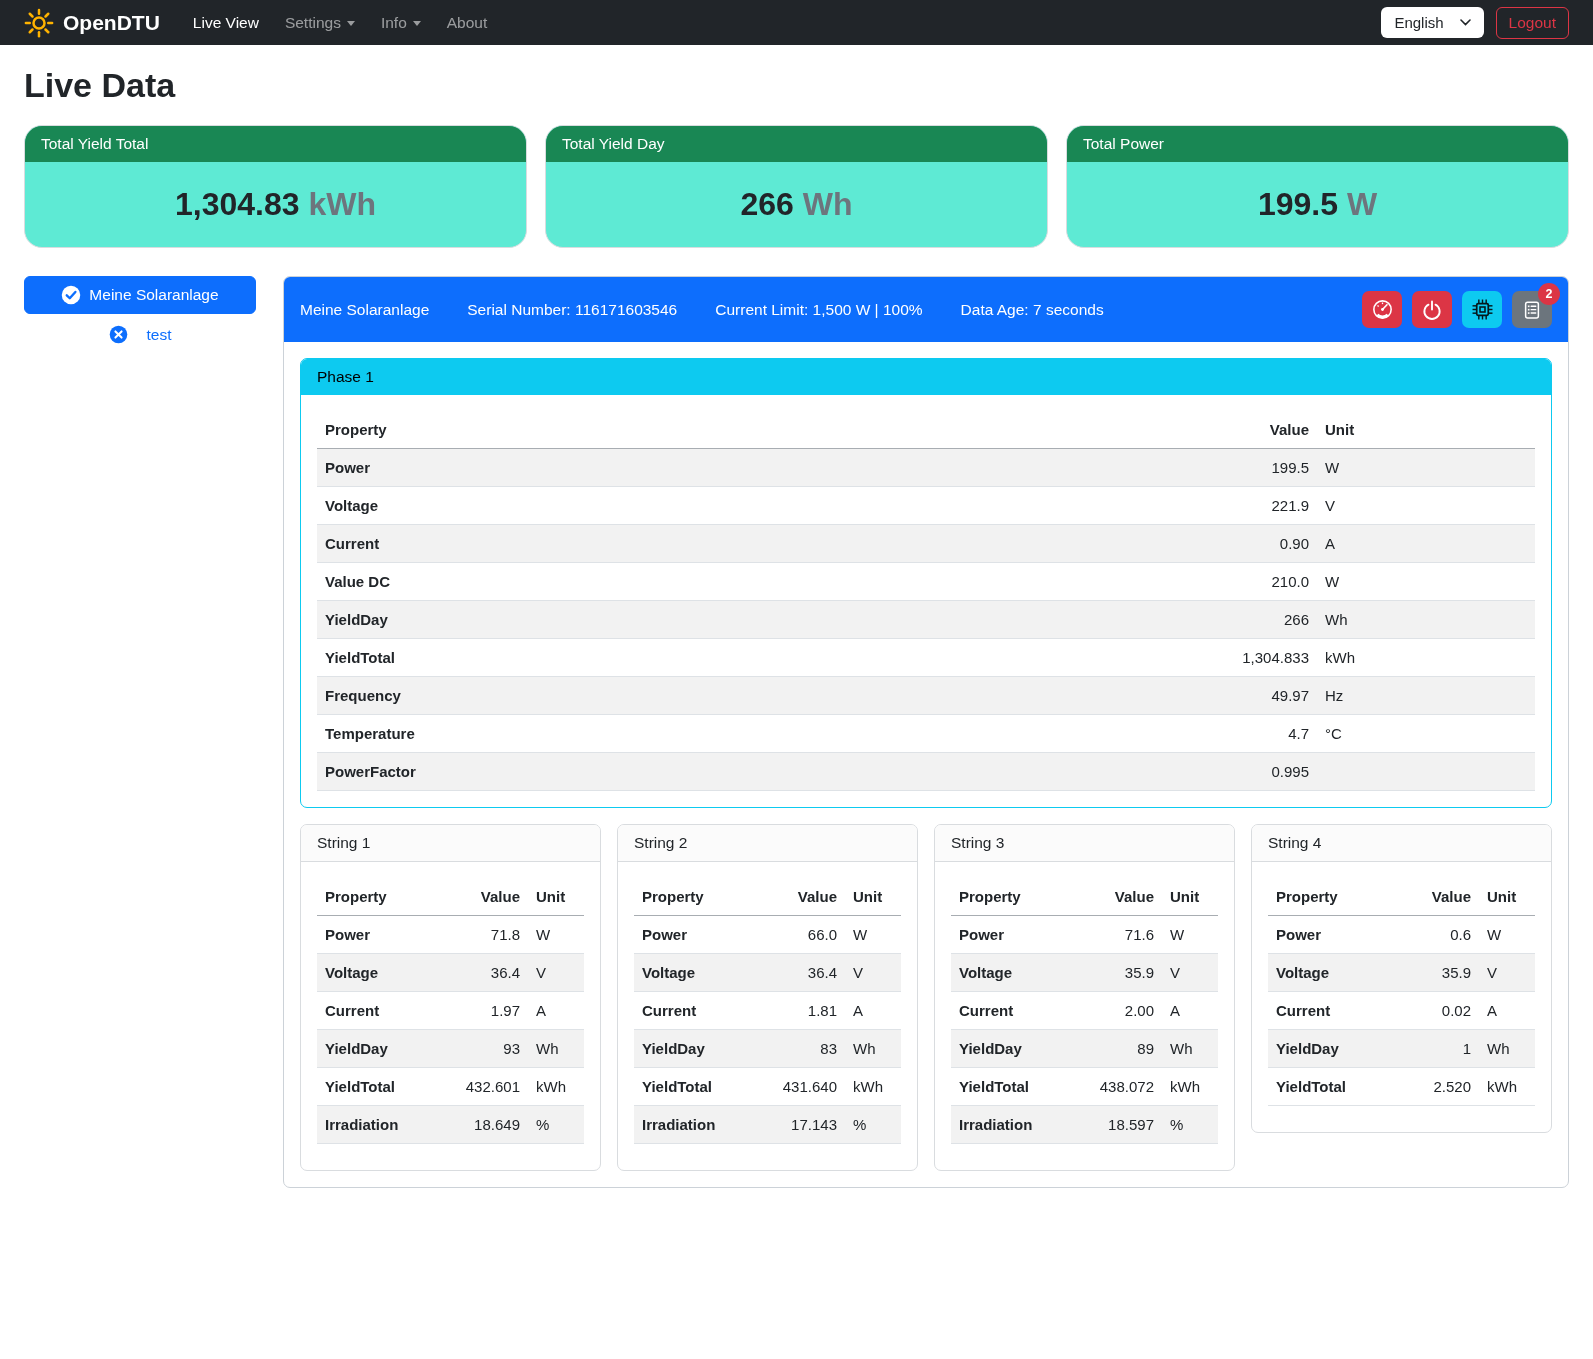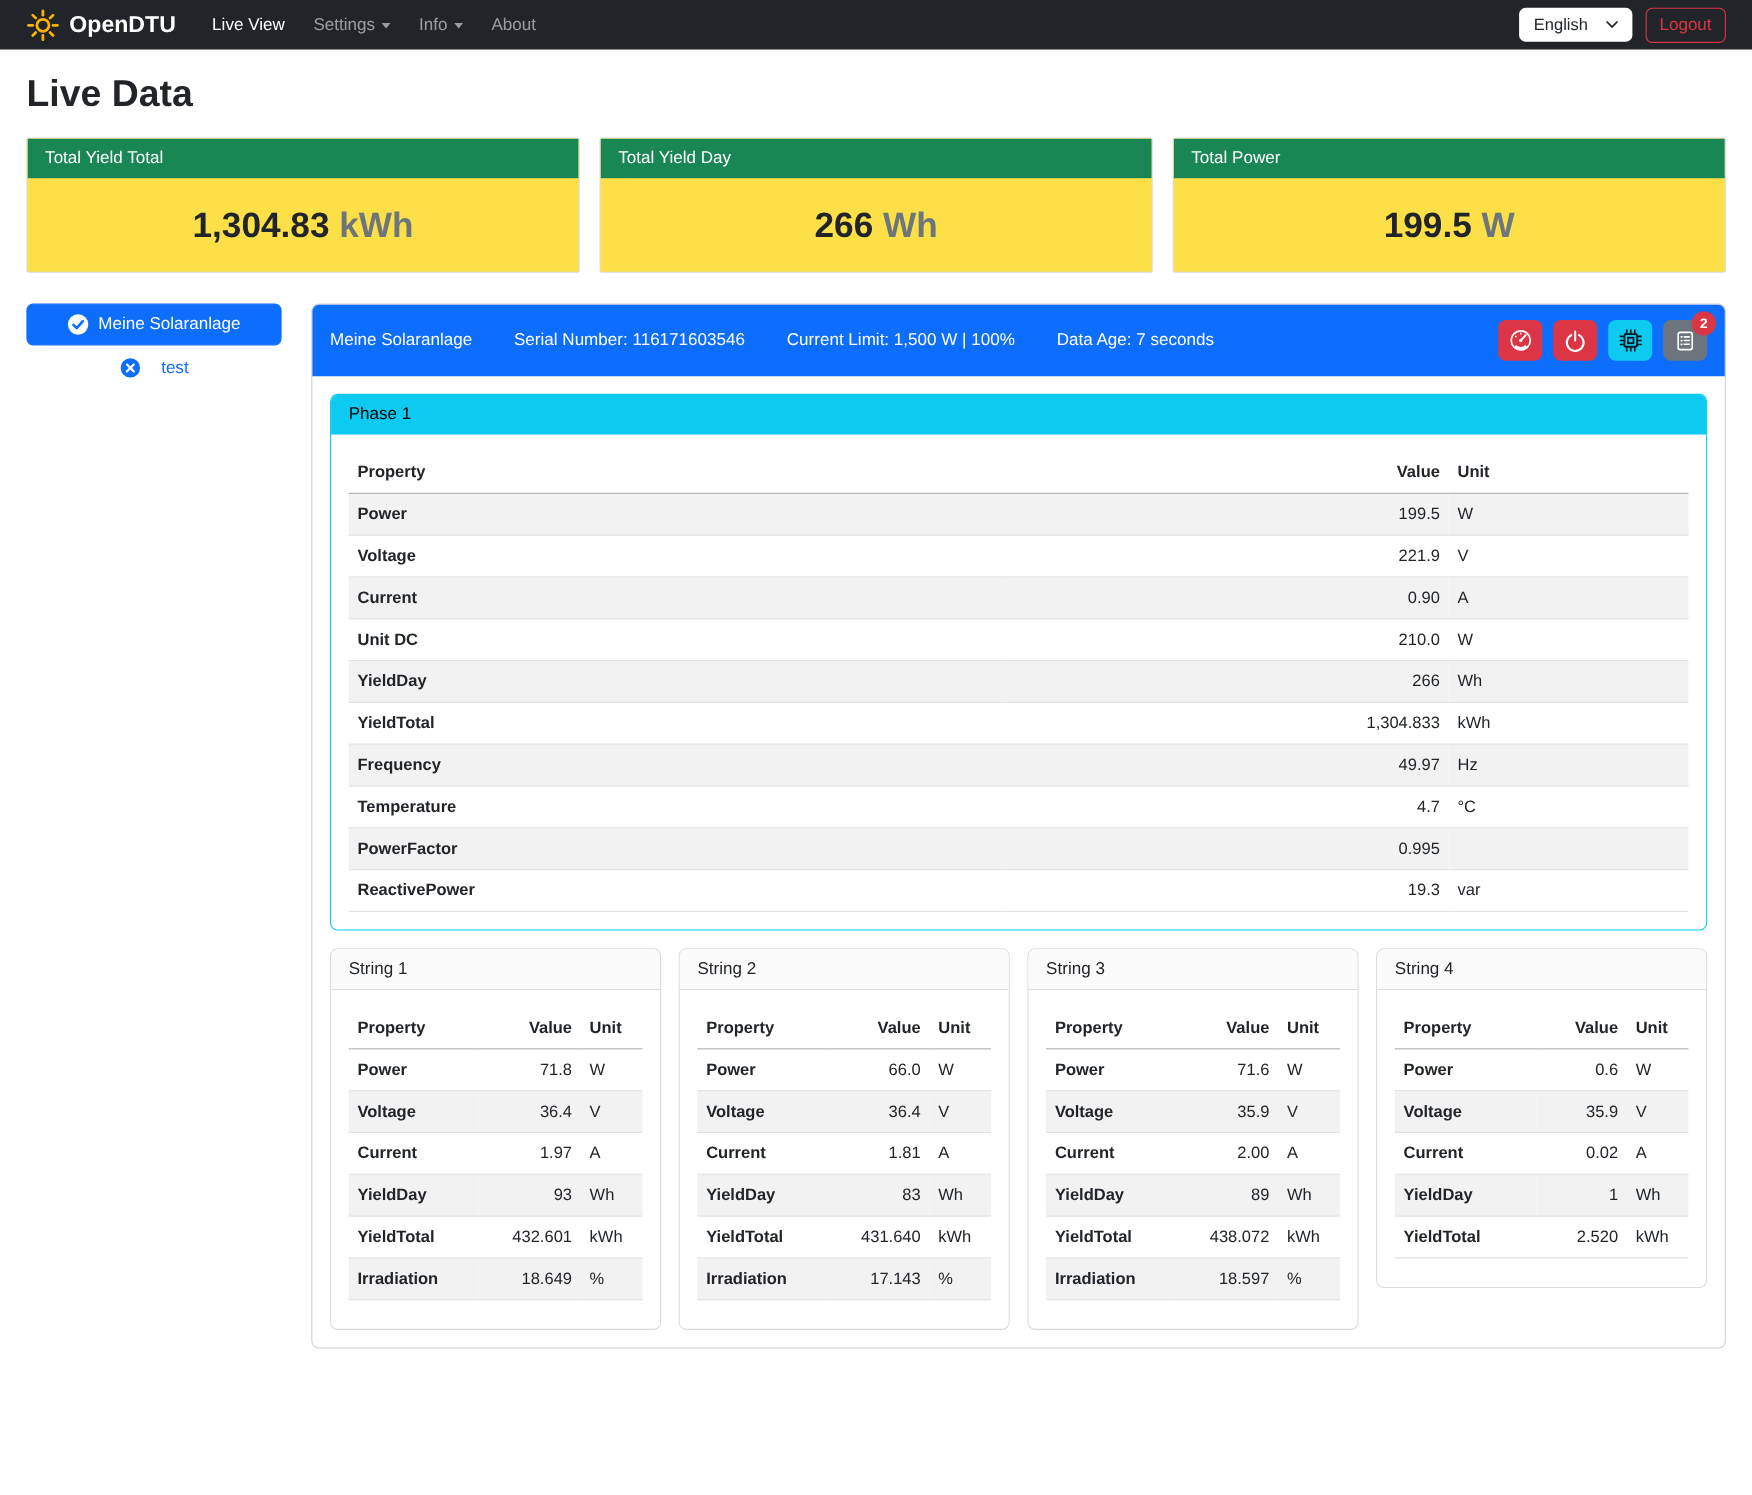--- a/index.html
+++ b/index.html
@@ -17,21 +17,21 @@
   .nav-item{color:rgba(255,255,255,.55); font-size:15.5px; padding:8px 13px; cursor:pointer; display:flex; align-items:center; gap:6px;}
   .nav-item.active{color:#fff;}
   .caret{display:inline-block; width:0; height:0; border-left:4.5px solid transparent; border-right:4.5px solid transparent; border-top:5px solid currentColor; margin-top:2px;}
   .nav-right{margin-left:auto; display:flex; align-items:flex-start; gap:12px;}
   .lang-select{background:#fff; border-radius:6px; padding:7px 13px; font-size:15px; color:#212529; display:flex; align-items:center; gap:16px; cursor:pointer;}
   .logout-btn{background:transparent; border:1px solid var(--danger); color:var(--danger); border-radius:6px; padding:6px 12px; font-size:15.5px; cursor:pointer; font-family:inherit;}
 
   
   .page-title{font-size:34px; font-weight:700; margin:21px 24px 20px;}
   .summary-row{display:flex; gap:18px; margin:0 24px 28px;}
-  .summary-card{flex:1; border:1px solid var(--border); border-radius:2px; background:#fde047; overflow:hidden;}
+  .summary-card{flex:1; border:1px solid var(--border); border-radius:18px; background:#5eead4; overflow:hidden;}
   .summary-card-header{background:var(--success); color:#fff; font-size:15.5px; padding:9px 16px;}
   .summary-card-body{padding:24px 16px; text-align:center; font-size:32px; font-weight:700;}
   .summary-card-body .unit{color:#6d757d; font-weight:600;}
 
   .content{display:flex; gap:27px; margin:0 24px 24px; align-items:flex-start;}
   .sidebar{width:232px; flex:none;}
   .inv-btn{width:100%; background:var(--primary); border:1px solid var(--primary); color:#fff; border-radius:6px;
            padding:8px 10px; font-size:15.5px; display:flex; align-items:center; justify-content:center; gap:8px; cursor:pointer; font-family:inherit;}
   .inv-link{margin-top:11px; display:flex; align-items:center; justify-content:center; gap:19px; color:var(--primary); font-size:15.5px; cursor:pointer;}
 
@@ -262,21 +262,21 @@
     <td class="prop">Voltage</td>
     <td class="col-value">221.9</td>
     <td class="col-unit">V</td>
   </tr>
                 <tr>
     <td class="prop">Current</td>
     <td class="col-value">0.90</td>
     <td class="col-unit">A</td>
   </tr>
                 <tr>
-    <td class="prop">Unit DC</td>
+    <td class="prop">Value DC</td>
     <td class="col-value">210.0</td>
     <td class="col-unit">W</td>
   </tr>
                 <tr>
     <td class="prop">YieldDay</td>
     <td class="col-value">266</td>
     <td class="col-unit">Wh</td>
   </tr>
                 <tr>
     <td class="prop">YieldTotal</td>
@@ -290,25 +290,20 @@
   </tr>
                 <tr>
     <td class="prop">Temperature</td>
     <td class="col-value">4.7</td>
     <td class="col-unit">°C</td>
   </tr>
                 <tr>
     <td class="prop">PowerFactor</td>
     <td class="col-value">0.995</td>
     <td class="col-unit"></td>
-  </tr>
-                <tr>
-    <td class="prop">ReactivePower</td>
-    <td class="col-value">19.3</td>
-    <td class="col-unit">var</td>
   </tr>
               </tbody>
           </table>
         </div>
       </div>
 
       <div class="strings-grid" id="strings-grid">
           <div class="string-card">
     <div class="string-header">String 1</div>
     <div class="string-body">

